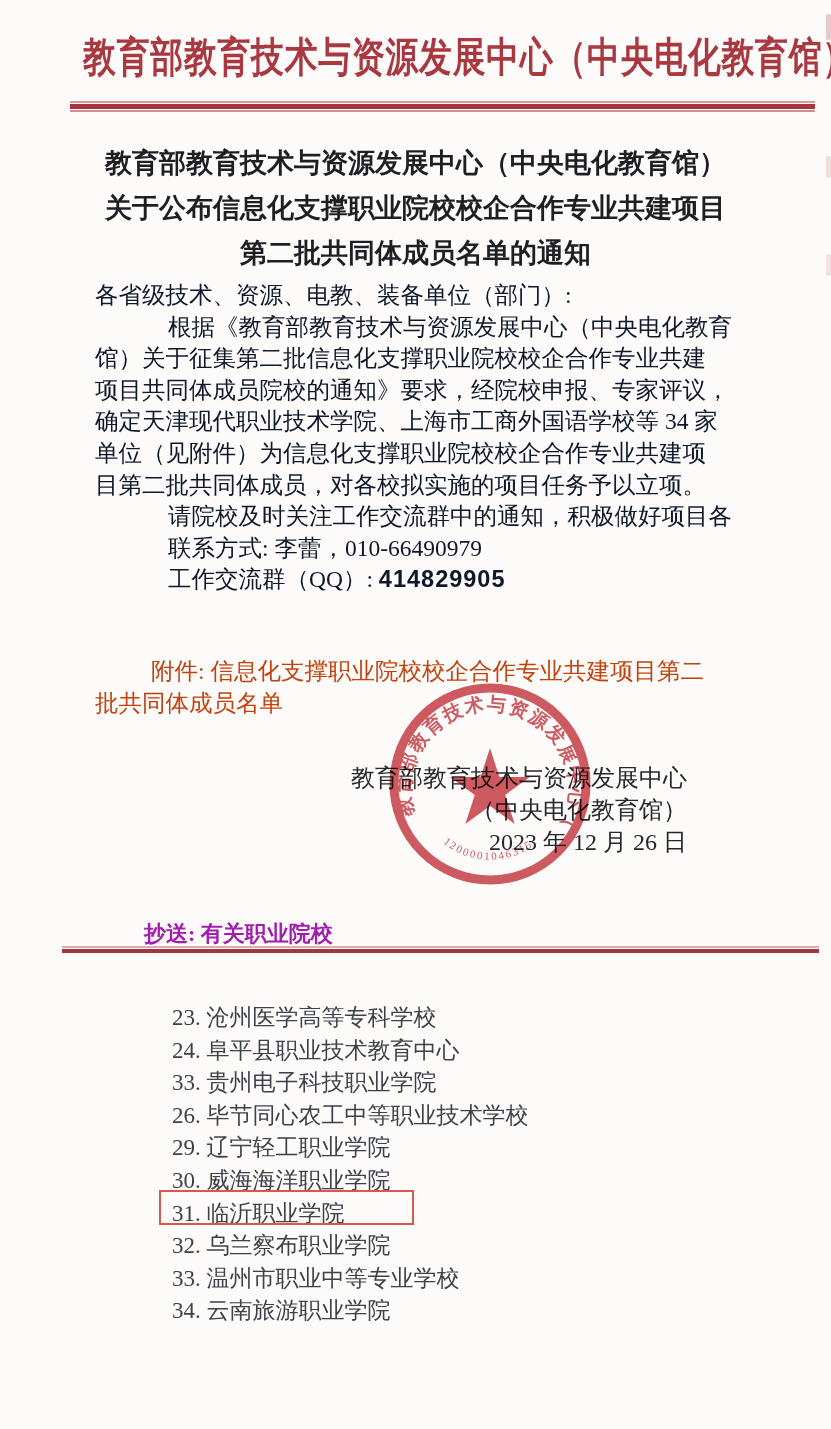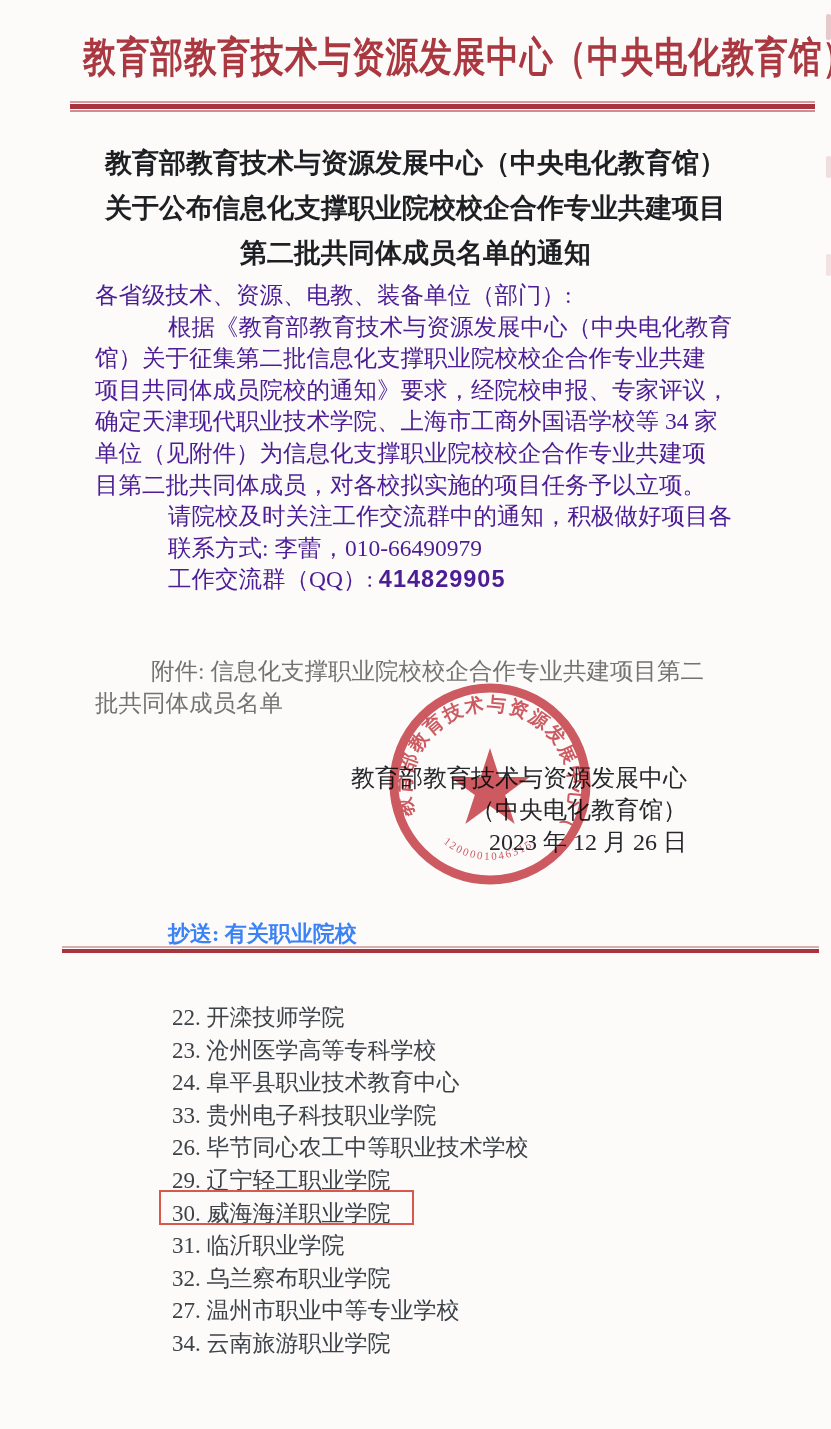--- a/index.html
+++ b/index.html
@@ -35,49 +35,49 @@
   .doc-title{
     position:absolute;top:141px;left:0;width:831px;
     text-align:center;
     font-size:27px;font-weight:bold;line-height:45px;
     color:#1e1f23;
   }
   
   .body-block{
     position:absolute;top:280px;left:95px;width:655px;
     font-size:23.5px;line-height:31.6px;
-    color:#4c1d95;
+    color:#0f172a;
     white-space:nowrap;
   }
   .body-block .line{height:31.6px;}
   .ind{padding-left:73px;}
   .ind-sm{padding-left:56px;}
   .qq-num{font-family:"Liberation Sans","DejaVu Sans",sans-serif;font-weight:bold;letter-spacing:1px;}
   
   .attach-block{
     position:absolute;top:655px;left:95px;width:655px;
-    font-size:23.5px;line-height:32px;color:#737373;white-space:nowrap;
+    font-size:23.5px;line-height:32px;color:#c2410c;white-space:nowrap;
   }
   
   .sign-block{
     position:absolute;top:762px;left:297px;width:390px;
     text-align:right;font-size:24px;line-height:32px;
     color:#26272b;white-space:nowrap;
   }
   
   .seal{
     position:absolute;top:678px;left:384px;width:212px;height:212px;
     opacity:0.82;
     mix-blend-mode:multiply;
     pointer-events:none;
   }
   
   .cc-line{
-    position:absolute;top:919px;left:168px;
-    font-size:22px;font-weight:600;color:#3b82f6;white-space:nowrap;
+    position:absolute;top:919px;left:144px;
+    font-size:22px;font-weight:600;color:#a21caf;white-space:nowrap;
   }
   .rule-cc{
     position:absolute;top:946px;left:62px;width:757px;height:8px;
     background:linear-gradient(
       #d8aeb1 0 2px,
       rgba(0,0,0,0) 2px 3px,
       #a8343f 3px 7px,
       rgba(0,0,0,0) 7px 8px);
   }
   
@@ -154,28 +154,27 @@
     </text>
     <text font-size="11" fill="#c4373f" letter-spacing="2">
       <textPath href="#sealBottomArc" startOffset="8%">1200001046315</textPath>
     </text>
   </svg>
 
   <div class="cc-line">抄送: 有关职业院校</div>
   <div class="rule-cc"></div>
 
   <div class="school-list">
-    <div class="item">22. 开滦技师学院</div>
     <div class="item">23. 沧州医学高等专科学校</div>
     <div class="item">24. 阜平县职业技术教育中心</div>
     <div class="item">33. 贵州电子科技职业学院</div>
     <div class="item">26. 毕节同心农工中等职业技术学校</div>
     <div class="item">29. 辽宁轻工职业学院</div>
     <div class="item">30. 威海海洋职业学院</div>
     <div class="item">31. 临沂职业学院</div>
     <div class="item">32. 乌兰察布职业学院</div>
-    <div class="item">27. 温州市职业中等专业学校</div>
+    <div class="item">33. 温州市职业中等专业学校</div>
     <div class="item">34. 云南旅游职业学院</div>
   </div>
 
   <div class="highlight-box"></div>
 
 </div>
 
 </body></html>

